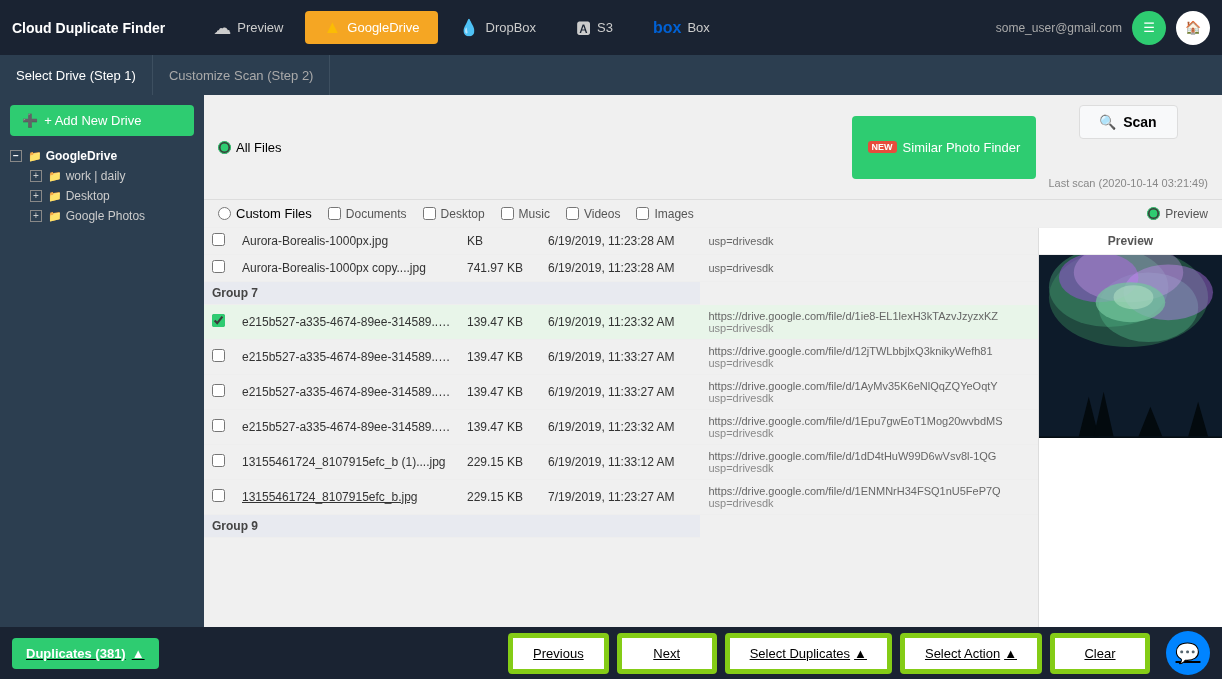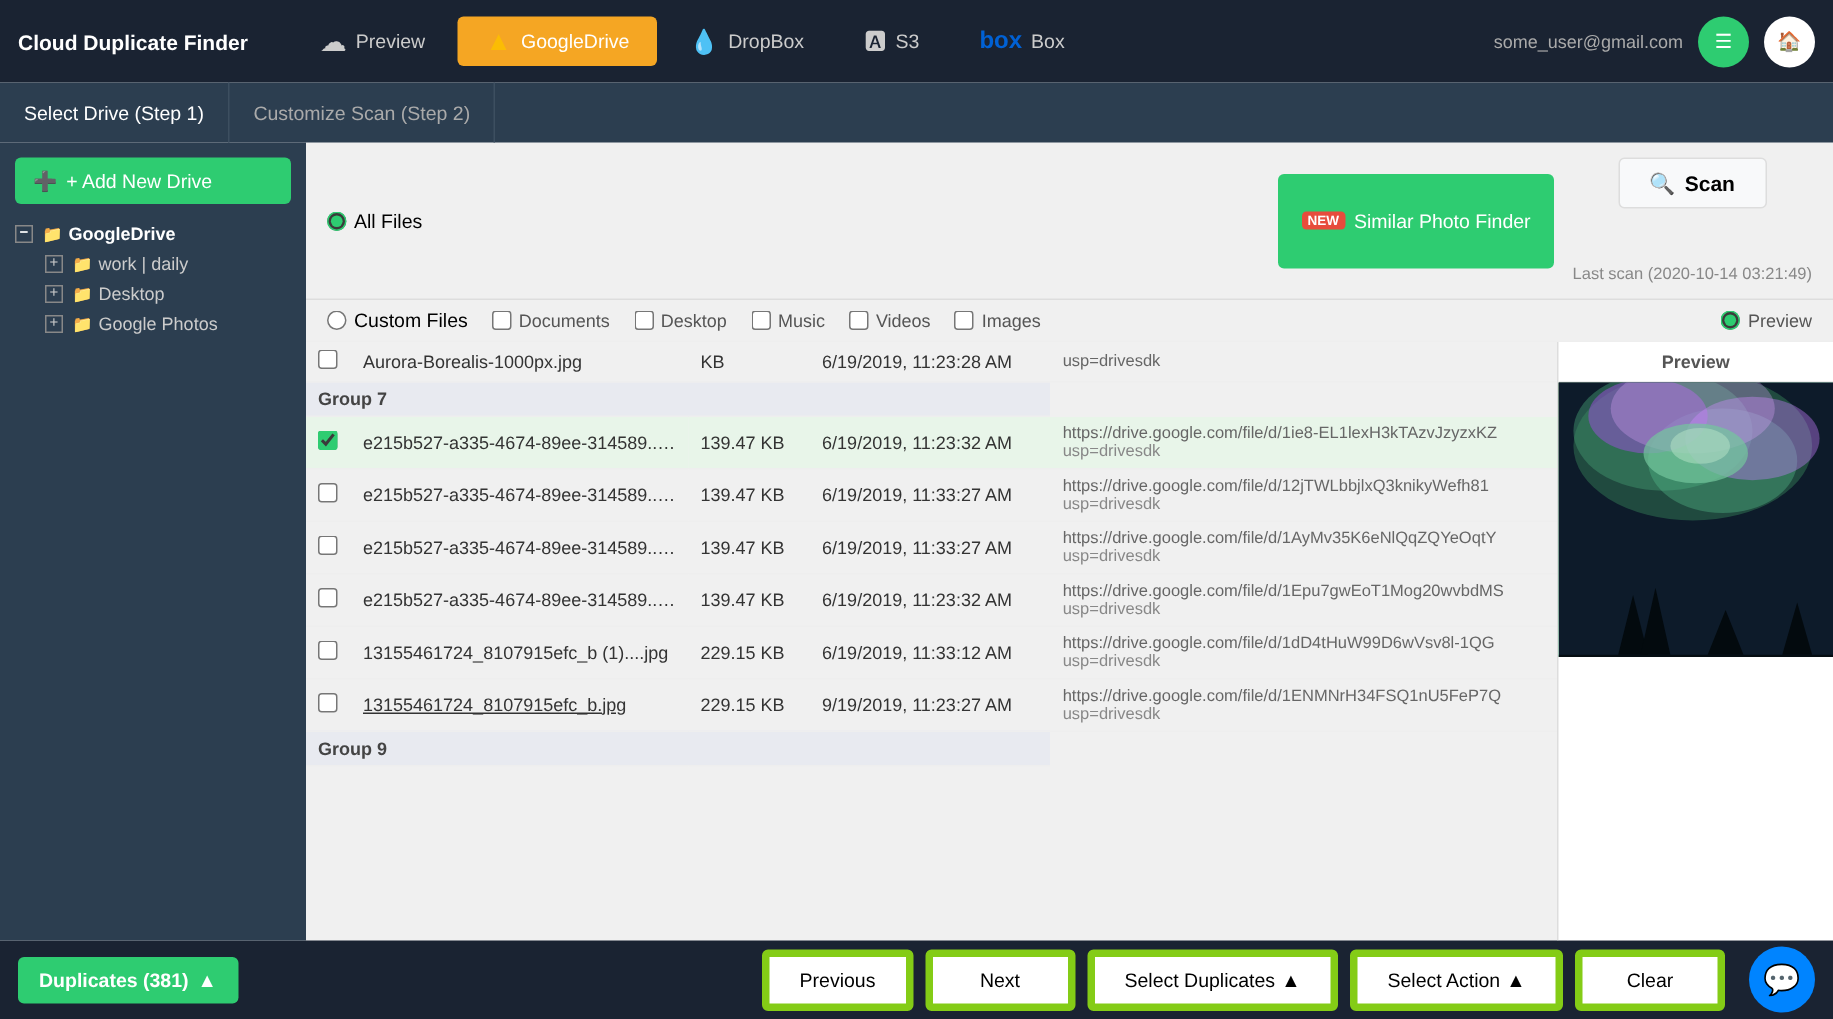--- a/index.html
+++ b/index.html
@@ -55,21 +55,21 @@
     .file-row.checked td { background: #e8f5e9; }
     td input[type=checkbox] { accent-color: #2ecc71; }
     .link-text { color: #666; font-size: 11px; max-width: 300px; overflow: hidden; text-overflow: ellipsis; white-space: nowrap; }
 
     
     .preview-panel { width: 184px; flex-shrink: 0; background: white; border-left: 1px solid #ddd; display: flex; flex-direction: column; }
     .preview-header { padding: 6px 8px; font-size: 12px; font-weight: bold; color: #555; border-bottom: 1px solid #eee; text-align: center; }
     .preview-img-placeholder { width: 100%; aspect-ratio: 1; background: linear-gradient(135deg, #1a472a 0%, #2d6a4f 20%, #40916c 40%, #74c69d 50%, #b7e4c7 55%, #9d4edd 70%, #c77dff 85%, #e0aaff 100%); display: flex; align-items: center; justify-content: center; overflow: hidden; }
 
     
-    .bottom-bar { height: 52px; background: #1a2332; display: flex; align-items: center; padding: 0 12px; gap: 8px; }
+    .bottom-bar { height: 52px; background: #1a2332; display: flex; align-items: center; padding: 0 12px; gap: 8px; text-decoration: underline; }
     .duplicates-badge { background: #2ecc71; color: white; border-radius: 4px; padding: 8px 14px; font-size: 13px; font-weight: bold; display: flex; align-items: center; gap: 6px; cursor: pointer; }
     .bottom-spacer { flex: 1; }
     .bottom-btn { background: white; border: 5px solid #84cc16; border-radius: 4px; padding: 8px 20px; cursor: pointer; font-size: 13px; min-width: 100px; text-align: center; }
     .bottom-btn-arrow { display: flex; align-items: center; gap: 4px; }
     .chat-btn { width: 44px; height: 44px; border-radius: 50%; background: #0084ff; color: white; display: flex; align-items: center; justify-content: center; cursor: pointer; font-size: 20px; margin-left: 8px; }
 
     
     .collapse-icon { display: inline-block; width: 12px; height: 12px; border: 1px solid #888; text-align: center; line-height: 10px; font-size: 10px; margin-right: 2px; }
   </style>
 </head>
@@ -211,20 +211,27 @@
     </div>
 
     <div style="display:flex; flex:1; overflow:hidden;">
       <div class="table-wrapper">
         <table>
           <tbody id="table-body">
           <tr class="file-row">
         <td style="width:30px;"><input type="checkbox" style=""></td>
         <td style="max-width:200px; overflow:hidden; text-overflow:ellipsis; white-space:nowrap;">Aurora-Borealis-1000px.jpg</td>
         <td style="white-space:nowrap;">KB</td>
+        <td style="white-space:nowrap;">6/19/2019, 11:23:28 AM</td>
+        <td class="link-text">usp=drivesdk</td>
+      </tr>
+              <tr class="file-row">
+        <td style="width:30px;"><input type="checkbox" style=""></td>
+        <td style="max-width:200px; overflow:hidden; text-overflow:ellipsis; white-space:nowrap;">Aurora-Borealis-1000px copy....jpg</td>
+        <td style="white-space:nowrap;">741.97 KB</td>
         <td style="white-space:nowrap;">6/19/2019, 11:23:28 AM</td>
         <td class="link-text">usp=drivesdk</td>
       </tr>
               <tr class="group-row">
                 <td colspan="4">Group 7</td>
               </tr>
               <tr class="file-row checked">
         <td style="width:30px;"><input type="checkbox" checked="" style=""></td>
         <td style="max-width:200px; overflow:hidden; text-overflow:ellipsis; white-space:nowrap;">e215b527-a335-4674-89ee-314589....jpg</td>
         <td style="white-space:nowrap;">139.47 KB</td>
@@ -256,21 +263,21 @@
         <td style="width:30px;"><input type="checkbox" style=""></td>
         <td style="max-width:200px; overflow:hidden; text-overflow:ellipsis; white-space:nowrap;margin-left:40px;">13155461724_8107915efc_b (1)....jpg</td>
         <td style="white-space:nowrap;">229.15 KB</td>
         <td style="white-space:nowrap;">6/19/2019, 11:33:12 AM</td>
         <td class="link-text">https://drive.google.com/file/d/1dD4tHuW99D6wVsv8l-1QG<br><span style="color:#888">usp=drivesdk</span></td>
       </tr>
               <tr class="file-row">
         <td style="width:30px;"><input type="checkbox" style=""></td>
         <td style="max-width:200px; overflow:hidden; text-overflow:ellipsis; white-space:nowrap;text-decoration:underline;">13155461724_8107915efc_b.jpg</td>
         <td style="white-space:nowrap;">229.15 KB</td>
-        <td style="white-space:nowrap;">9/19/2019, 11:23:27 AM</td>
+        <td style="white-space:nowrap;">7/19/2019, 11:23:27 AM</td>
         <td class="link-text">https://drive.google.com/file/d/1ENMNrH34FSQ1nU5FeP7Q<br><span style="color:#888">usp=drivesdk</span></td>
       </tr>
               <tr class="group-row">
                 <td colspan="4">Group 9</td>
               </tr>
             </tbody>
         </table>
       </div>
 
       <div class="preview-panel">

